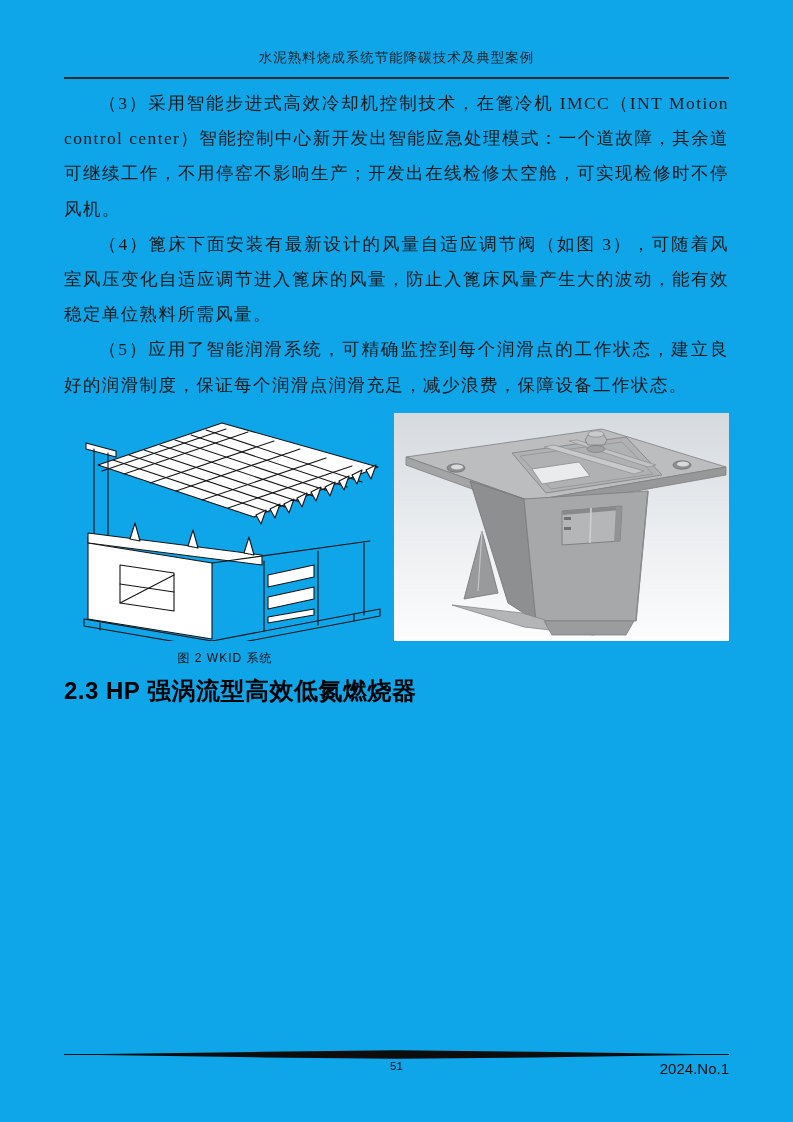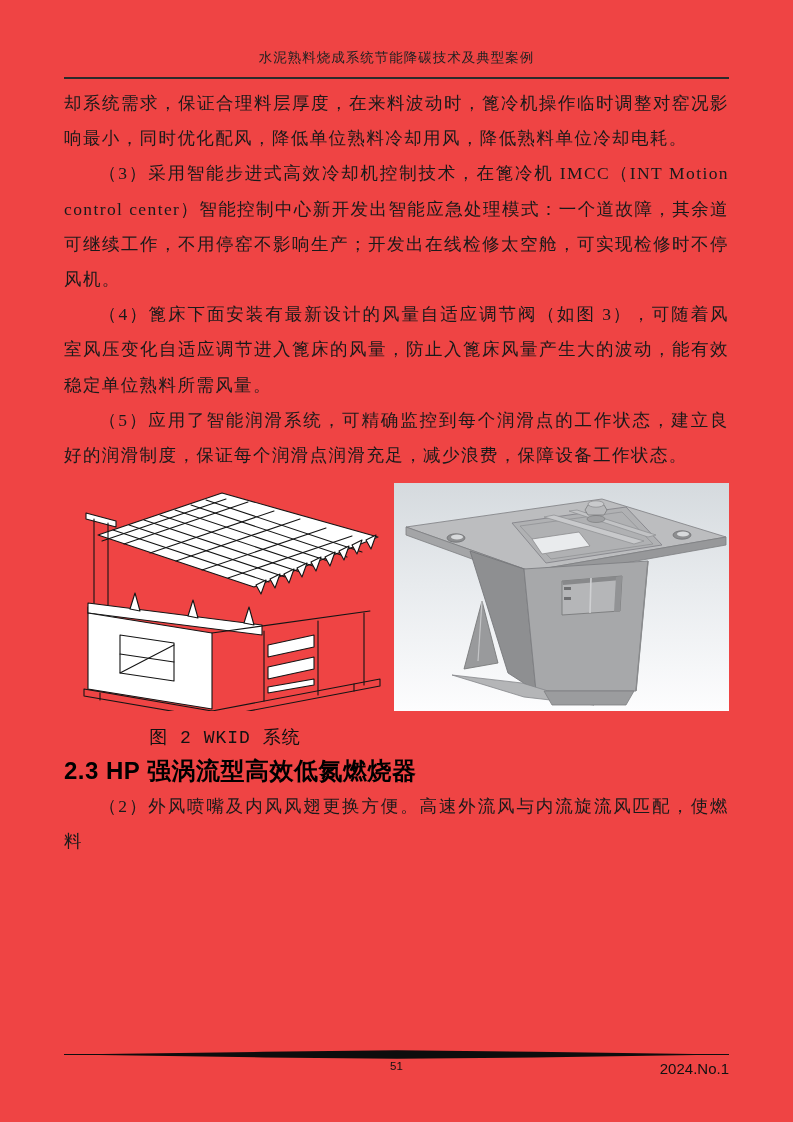--- a/index.html
+++ b/index.html
@@ -1,17 +1,17 @@
 <!DOCTYPE html>
 <html><head>
 <meta charset="utf-8">
 <style>
   html,body{margin:0;padding:0;background:#ffffff;}
   .page{
-    position:relative;width:793px;height:1122px;margin:0 auto;background:#ef4444;
+    position:relative;width:793px;height:1122px;margin:0 auto;background:#0ea5e9;
     overflow:hidden;color:#1a1a1a;
     font-family:"Liberation Serif","DejaVu Serif",serif;
   }
   
   .header-title{
     position:absolute;top:49px;left:0;right:0;text-align:center;
     font-size:13.5px;letter-spacing:1px;color:#222;
   }
   .header-rule{position:absolute;top:77px;left:64px;width:665px;height:2px;background:#2b2b2b;}
   
@@ -19,22 +19,22 @@
     position:absolute;top:86px;left:64px;width:665px;
     font-size:17.5px;line-height:35.2px;text-align:justify;
   }
   .body-para{margin:0;text-indent:2em;letter-spacing:1.4px;}
   .body-para.no-indent{text-indent:0;}
   
   .figures-row{display:flex;justify-content:space-between;margin-top:10px;}
   .fig{margin:0;text-align:center;}
   .fig svg{display:block;}
   .fig-caption{
-    font-family:Liberation Mono, monospace;
-    font-size:18px;line-height:22px;letter-spacing:1px;color:#111;margin-top:16px;
+    font-family:Liberation Sans, sans-serif;
+    font-size:12px;line-height:22px;letter-spacing:1px;color:#111;margin-top:6px;
   }
   .section-heading{
     font-family:"Liberation Sans","DejaVu Sans",sans-serif;
     font-size:24px;font-weight:bold;line-height:28px;margin:8px 0 4px;
     letter-spacing:0.5px;text-align:left;color:#000;
   }
   
   .footer-rule{position:absolute;left:64px;top:1050px;width:665px;height:10px;}
   .footer-page{
     position:absolute;top:1060px;left:0;right:0;text-align:center;
@@ -50,21 +50,20 @@
 </head>
 <body>
 
 <div class="page">
 
   <div class="header-title">水泥熟料烧成系统节能降碳技术及典型案例</div>
   <div class="header-rule"></div>
 
   <div class="content">
 
-    <p class="body-para no-indent">却系统需求，保证合理料层厚度，在来料波动时，篦冷机操作临时调整对窑况影响最小，同时优化配风，降低单位熟料冷却用风，降低熟料单位冷却电耗。</p>
     <p class="body-para">（3）采用智能步进式高效冷却机控制技术，在篦冷机 IMCC（INT Motion control center）智能控制中心新开发出智能应急处理模式：一个道故障，其余道可继续工作，不用停窑不影响生产；开发出在线检修太空舱，可实现检修时不停风机。</p>
     <p class="body-para">（4）篦床下面安装有最新设计的风量自适应调节阀（如图 3），可随着风室风压变化自适应调节进入篦床的风量，防止入篦床风量产生大的波动，能有效稳定单位熟料所需风量。</p>
     <p class="body-para">（5）应用了智能润滑系统，可精确监控到每个润滑点的工作状态，建立良好的润滑制度，保证每个润滑点润滑充足，减少浪费，保障设备工作状态。</p>
 
     <div class="figures-row">
 
       <figure class="fig">
         <svg width="322" height="228" viewBox="0 0 322 228" aria-hidden="true">
 
           <polygon class="lineart-fill" points="34,52 158,10 314,54 190,104"></polygon>
@@ -170,21 +169,20 @@
           <polygon points="88,118 70,186 104,180" fill="#999a9c" stroke="#797a7c" stroke-width="0.9"></polygon>
           <line x1="88" y1="118" x2="84" y2="178" stroke="#c4c5c7" stroke-width="1.2"></line>
           <polygon points="58,192 130,214 200,222 128,200" fill="#b4b5b7" stroke="#85868a" stroke-width="0.8"></polygon>
           <polygon points="150,208 240,208 232,222 158,222" fill="#9b9c9e" stroke="#7e7f82" stroke-width="0.8"></polygon>
         </svg>
       </figure>
     </div>
 
     <h2 class="section-heading">2.3 HP 强涡流型高效低氮燃烧器</h2>
 
-    <p class="body-para">（2）外风喷嘴及内风风翅更换方便。高速外流风与内流旋流风匹配，使燃料</p>
   </div>
 
   <svg class="footer-rule" viewBox="0 0 665 10" preserveAspectRatio="none" aria-hidden="true">
     <line x1="0" y1="4.5" x2="665" y2="4.5" stroke="#111" stroke-width="1.2"></line>
     <polygon points="0,4.5 200,1.8 333,0.3 470,1.8 665,4.5 470,7.4 333,8.8 200,7.4" fill="#0d0d0d"></polygon>
   </svg>
   <div class="footer-page">51</div>
   <div class="footer-issue">2024.No.1</div>
 
 </div>

